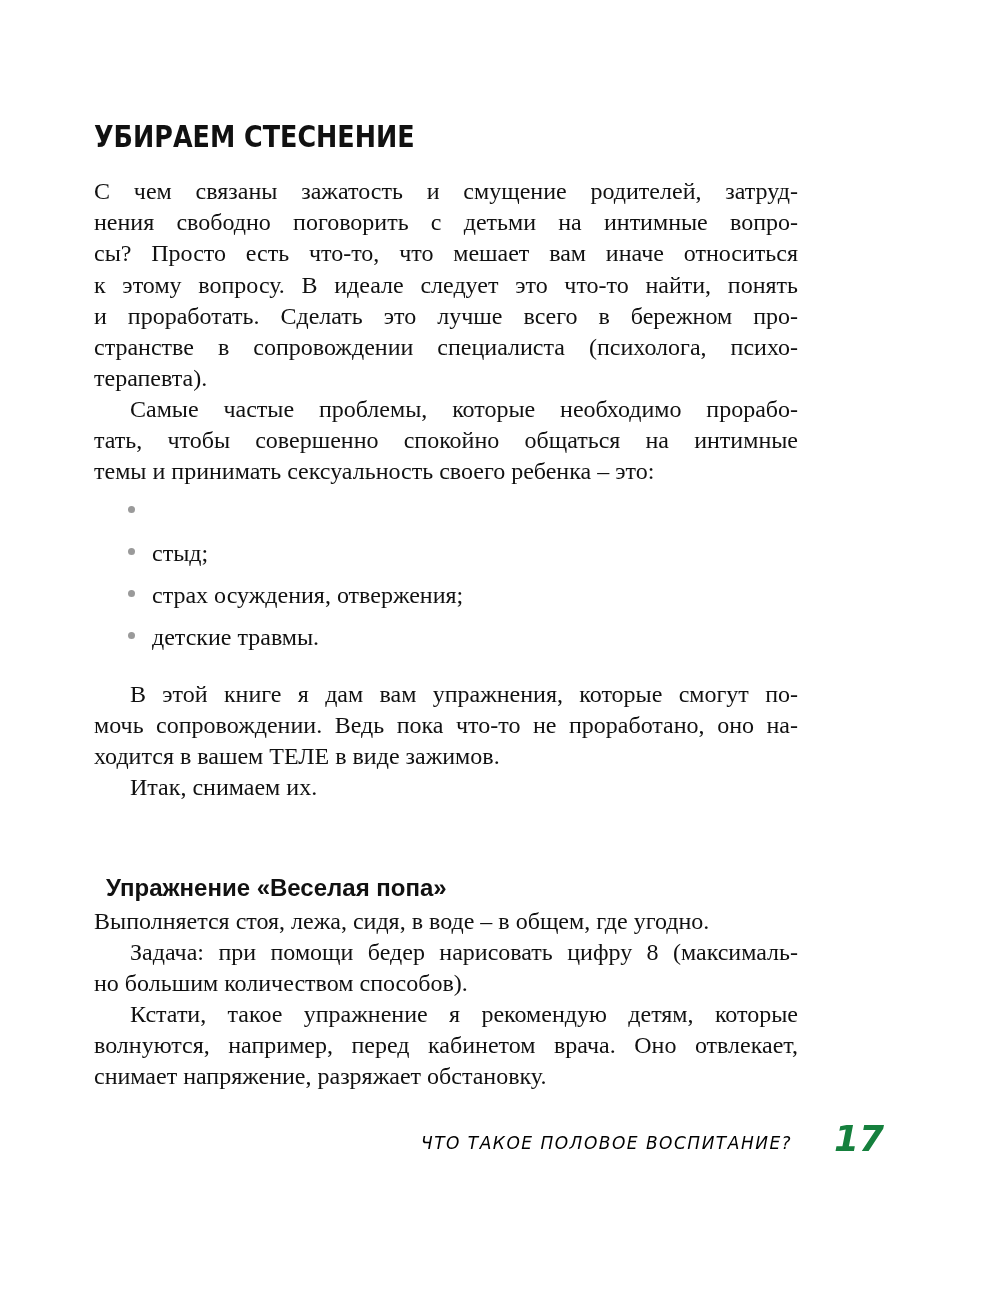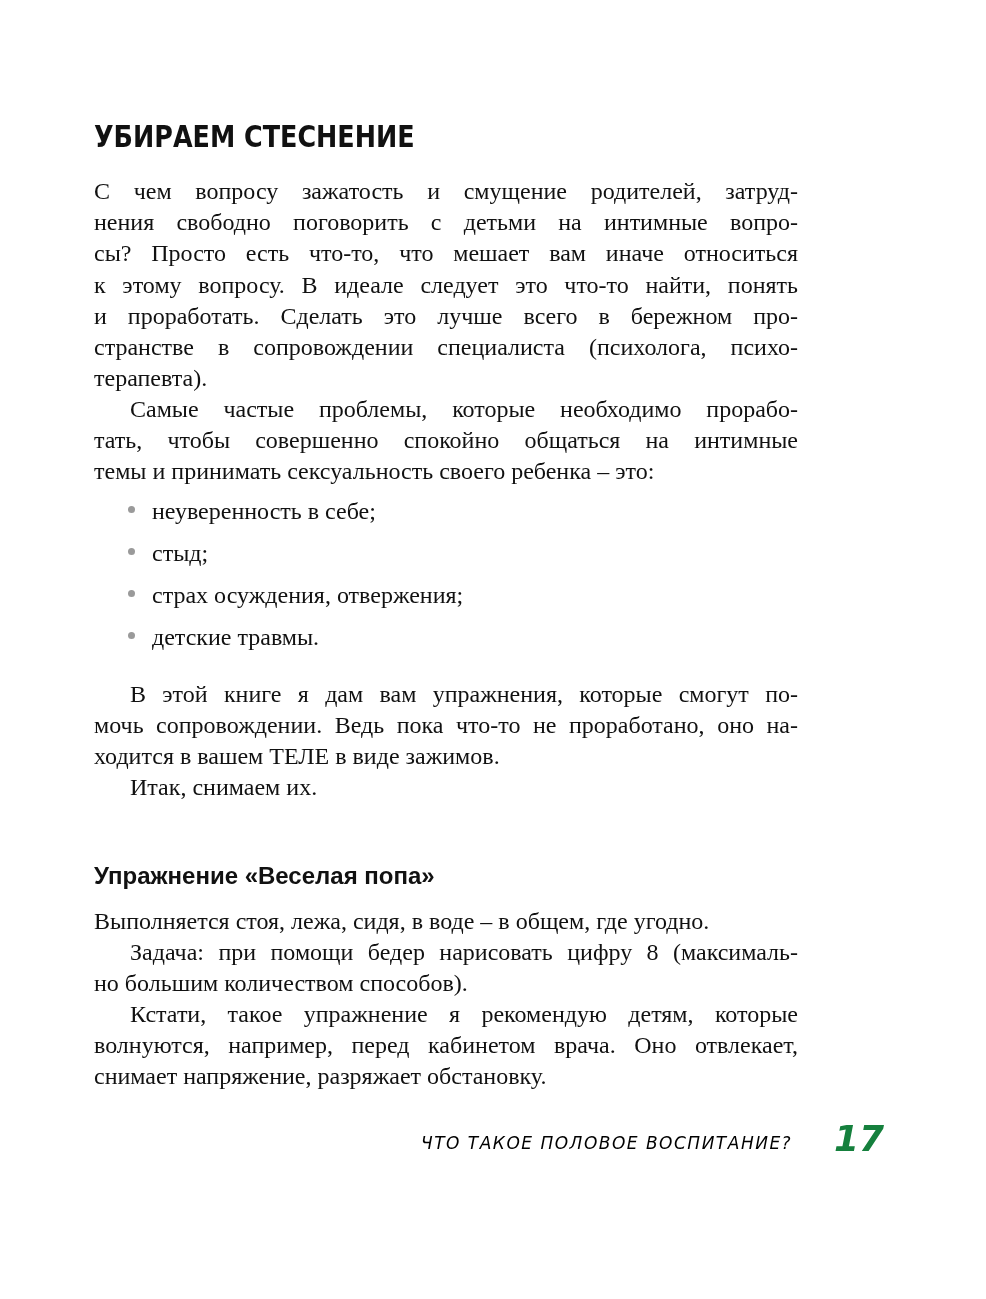--- a/index.html
+++ b/index.html
@@ -75,21 +75,21 @@
       border-radius: 50%;
       background: #9a9a9a;
       margin-right: 17px;
       position: relative;
       top: -2px;
     }
     .exercise-title {
       position: absolute;
       left: 94px;
       top: 862px;
-      margin: 0;
+      margin: 12px;
       font-family: "Liberation Sans", sans-serif;
       font-weight: bold;
       font-size: 24px;
       color: #111;
       white-space: nowrap;
     }
     .footer-title {
       position: absolute;
       left: 421px;
       top: 1133px;
@@ -113,39 +113,38 @@
     }
   </style>
 </head>
 <body>
 
 <div class="page">
 
   <h1 class="section-title">УБИРАЕМ СТЕСНЕНИЕ</h1>
 
   <div class="body-text" style="top:176px;">
-    <span class="text-line">С чем вопросу зажатость и смущение родителей, затруд-</span>
+    <span class="text-line">С чем связаны зажатость и смущение родителей, затруд-</span>
     <span class="text-line" style="padding-left:0;">нения свободно поговорить с детьми на интимные вопро-</span>
     <span class="text-line">сы? Просто есть что-то, что мешает вам иначе относиться</span>
     <span class="text-line">к этому вопросу. В идеале следует это что-то найти, понять</span>
     <span class="text-line">и проработать. Сделать это лучше всего в бережном про-</span>
     <span class="text-line">странстве в сопровождении специалиста (психолога, психо-</span>
     <span class="text-line last">терапевта).</span>
   </div>
 
   <div class="body-text" style="top:394px;">
     <span class="text-line" style="padding-left:36px;">Самые частые проблемы, которые необходимо прорабо-</span>
     <span class="text-line">тать, чтобы совершенно спокойно общаться на интимные</span>
     <span class="text-line last">темы и принимать сексуальность своего ребенка – это:</span>
   </div>
 
   <ul class="bullets">
     <li>
       <span class="bullet-dot"></span>
-      <span>неуверенность в себе;</span>
     </li>
     <li>
       <span class="bullet-dot"></span>
       <span>стыд;</span>
     </li>
     <li>
       <span class="bullet-dot"></span>
       <span>страх осуждения, отвержения;</span>
     </li>
     <li>

